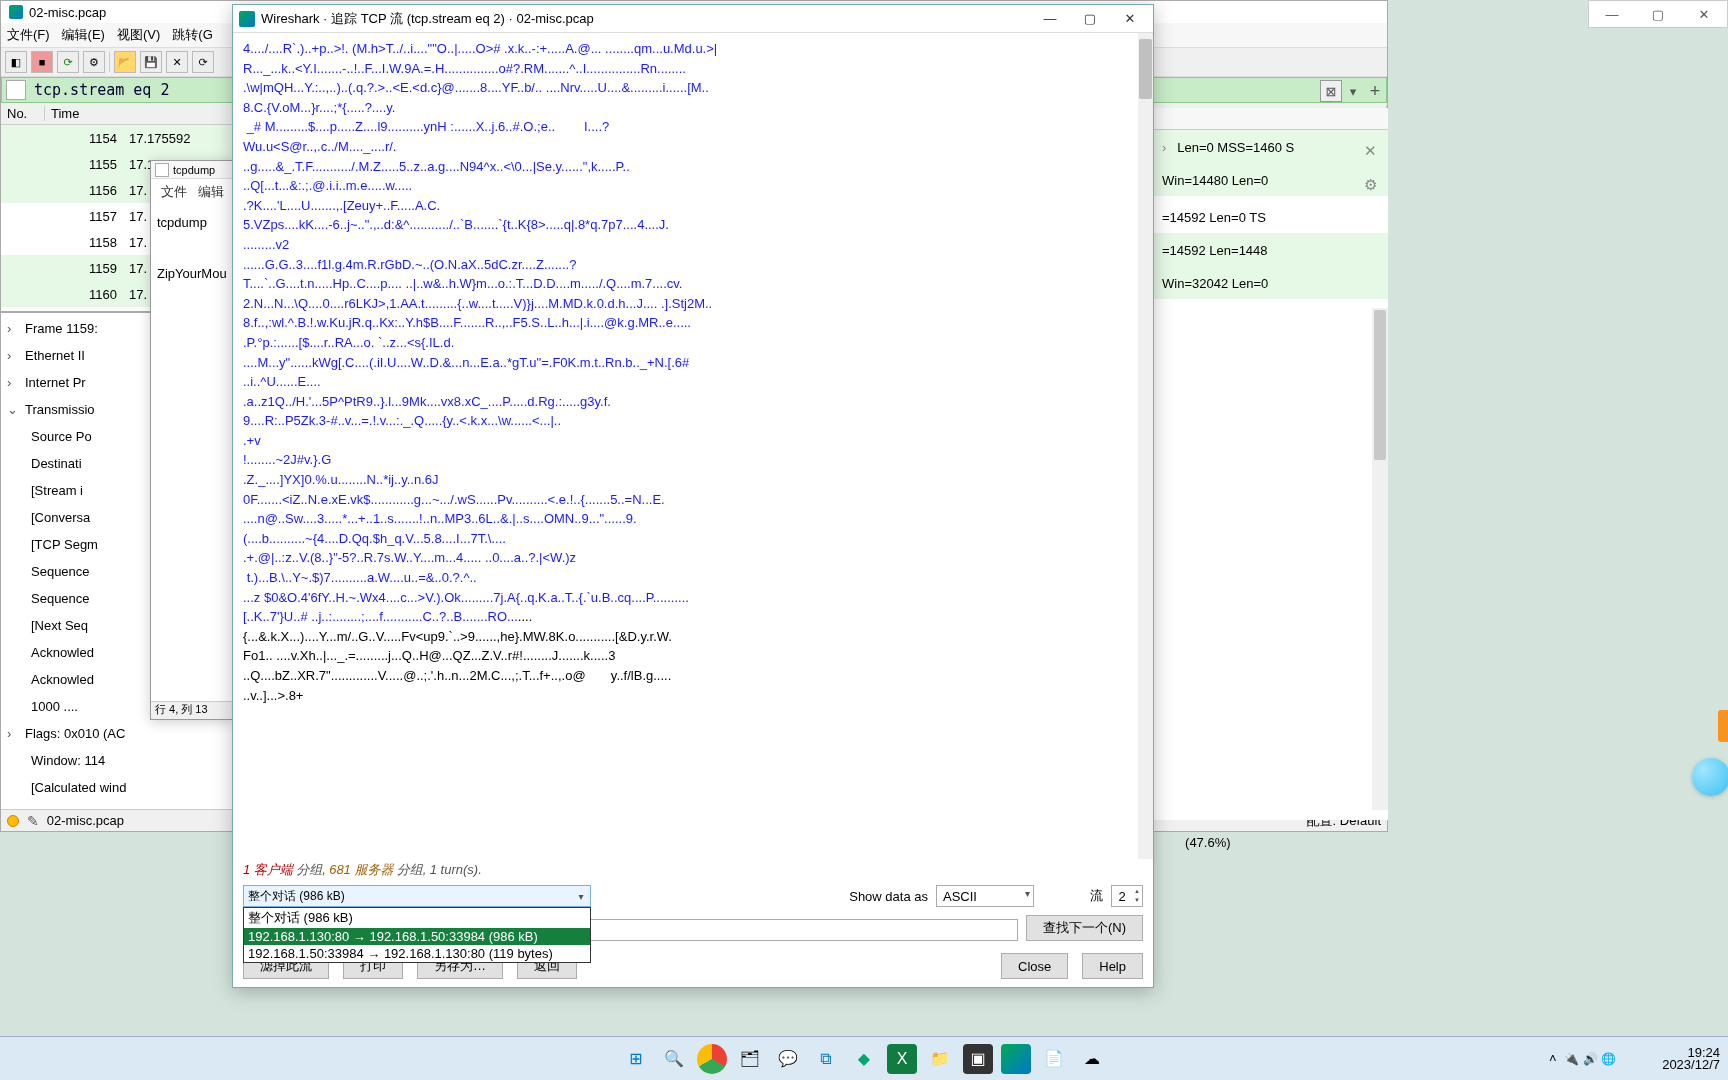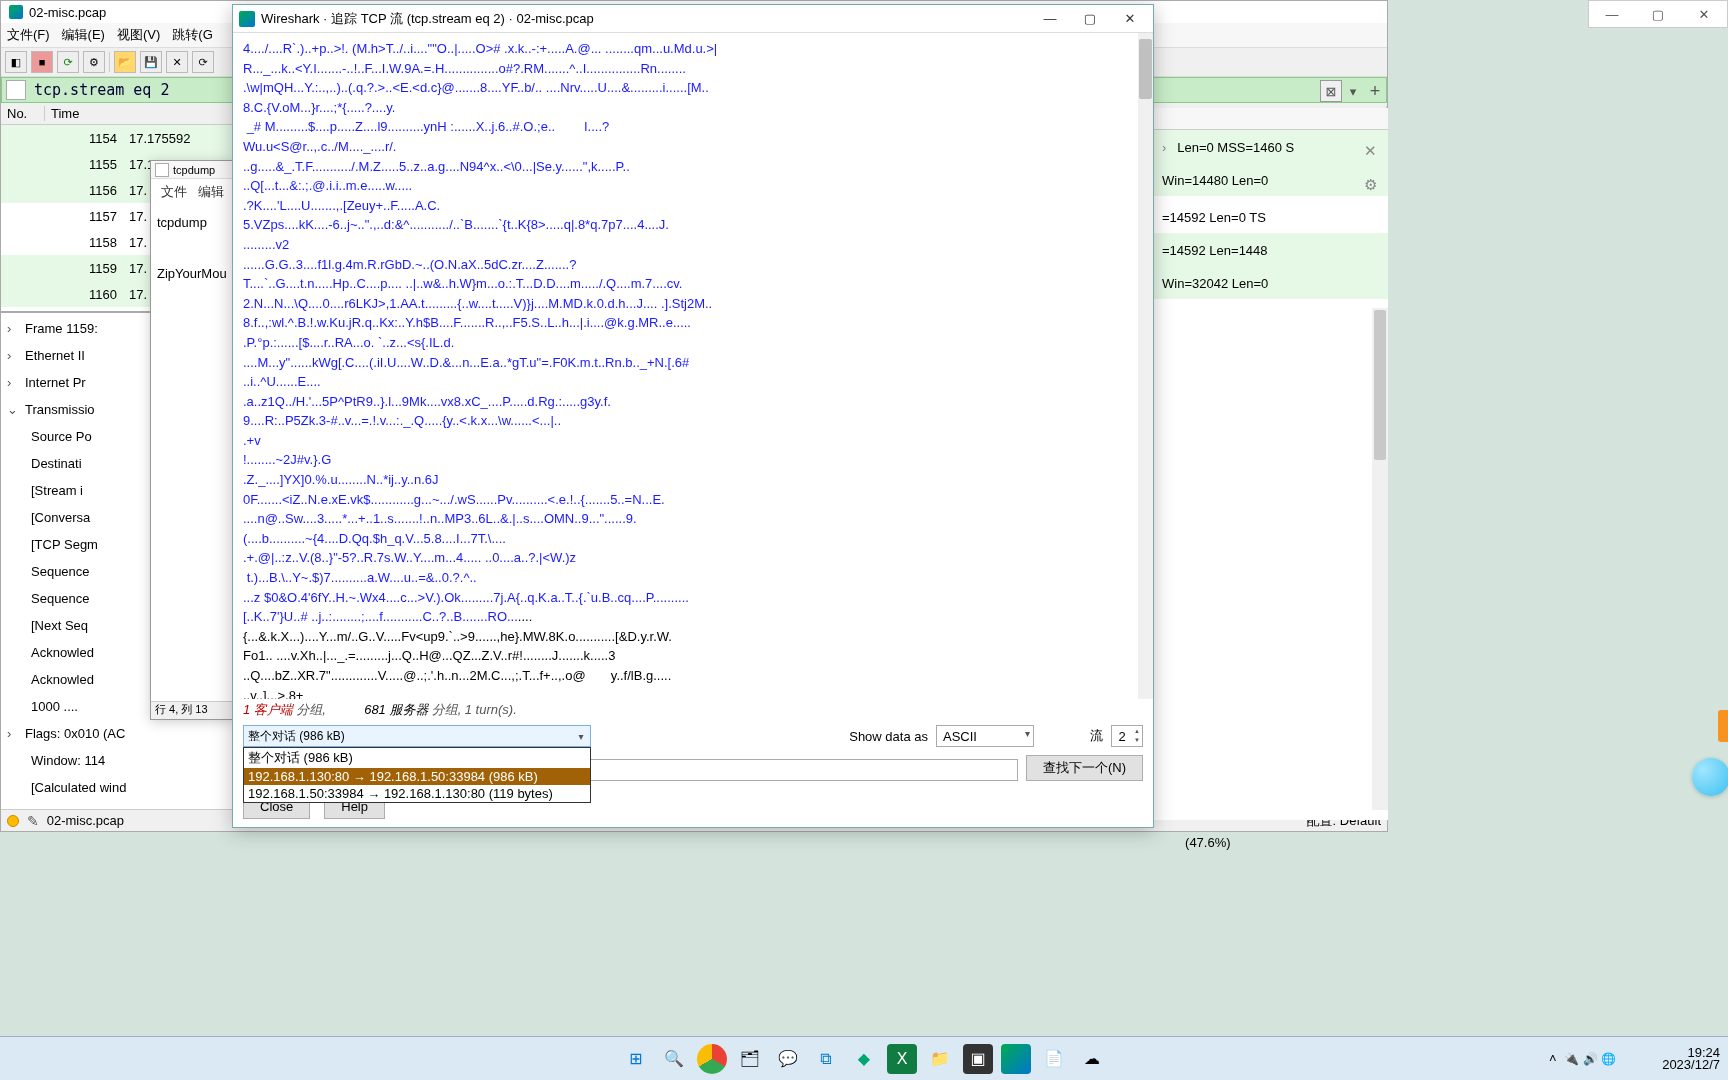--- a/index.html
+++ b/index.html
@@ -40,41 +40,41 @@
     
     .mid-window { position:absolute; top:160px; left:150px; width:85px; height:560px; background:#fff; border:1px solid #999; box-shadow:0 2px 12px rgba(0,0,0,.2); }
     .mid-window .hdr { height:18px; background:#f7f7f7; border-bottom:1px solid #ddd; display:flex; align-items:center; padding:0 4px; gap:4px; }
     .mid-window .ic { width:14px; height:14px; background:#fff; border:1px solid #aaa; }
     .mid-window .hdr span { font-size:11px; }
     .mid-window .sec { padding:4px 6px; font-size:13px; color:#333;text-align:center; }
     .mid-window .lbl { padding:10px 6px 2px; font-size:13px; }
     .mid-window .stat { position:absolute; bottom:0; height:18px; background:#f0f0f0; border-top:1px solid #ccc; font-size:11px; padding:0 4px; width:100%; }
 
     
-    .dlg { position:absolute; top:4px; left:232px; width:922px; height:824px; background:#fff; border:1px solid #7aa; box-shadow:0 4px 18px rgba(0,0,0,.25); display:flex; flex-direction:column; }
+    .dlg { position:absolute; top:4px; left:232px; width:922px; height:984px; background:#fff; border:1px solid #7aa; box-shadow:0 4px 18px rgba(0,0,0,.25); display:flex; flex-direction:column; }
     .dlg-title { height:28px; border-bottom:1px solid #ddd; display:flex; align-items:center; padding:0 6px; gap:6px; }
     .dlg-title .ws-icon { width:16px; height:16px; background:linear-gradient(135deg,#0a5,#07c); border-radius:2px; }
     .dlg-title .t { flex:1; font-size:13px; }
     .dlg-title .wbtn { width:34px; height:22px; display:flex; align-items:center; justify-content:center; color:#333; }
     .hex-area { flex:1; overflow:hidden; position:relative; padding:6px 10px 0 10px; }
     .hex-area pre { font-family:Consolas,"Courier New",monospace; font-size:16.5px; line-height:19.6px; white-space:pre-wrap; word-break:break-all; color:#1a1aff; }
     .hex-area pre .blk { color:#000; }
     .hex-area .vscroll { position:absolute; right:0; top:0; width:15px; bottom:0; background:#f0f0f0; }
     .hex-area .vscroll .thumb { position:absolute; top:6px; width:13px; left:1px; height:60px; background:#c0c0c0; border-radius:2px; }
 
     .dlg-sum { padding:2px 10px; font-size:12px; color:#555; font-style:italic; }
-    .dlg-sum i.c { color:#b00; font-style:italic; } .dlg-sum i.s { color:#000000; font-style:italic;margin-left:35px; }
+    .dlg-sum i.c { color:#b00; font-style:italic; } .dlg-sum i.s { color:#a16207; font-style:italic; }
 
     .dlg-row1 { display:flex; align-items:center; padding:4px 10px; gap:8px; position:relative; }
     .combo { position:relative; width:348px; }
     .combo input { width:100%; height:22px; border:1px solid #7bb0e0; padding:0 18px 0 4px; font-size:12px; background:#e8f4ff; }
     .combo .dd { position:absolute; right:3px; top:2px; width:14px; height:18px; display:flex; align-items:center; justify-content:center; color:#555; font-size:10px; }
     .drop-list { position:absolute; top:22px; left:0; width:348px; border:1px solid #333; background:#fff; z-index:50; font-size:12px; }
     .drop-list div { padding:1px 4px; }
-    .drop-list .sel { background:#a16207; color:#fff; }
+    .drop-list .sel { background:#15803d; color:#fff; }
 
     .dlg-row1 .spacer { flex:1; }
     .mini-combo { width:98px; height:22px; border:1px solid #aaa; padding:0 16px 0 6px; font-size:13px; display:flex; align-items:center; position:relative; }
     .mini-combo .dd { position:absolute; right:3px; top:2px; font-size:10px; color:#555; }
     .spin { width:32px; height:22px; border:1px solid #aaa; display:flex; align-items:center; }
     .spin input { width:20px; border:none; text-align:center; }
     .spin .ar { width:12px; display:flex; flex-direction:column; }
     .spin .ar span { font-size:6px; line-height:9px; text-align:center; color:#555; }
 
     .dlg-row2 { display:flex; align-items:flex-end; padding:4px 10px 6px; gap:8px; }
@@ -378,20 +378,26 @@
     </div>
   </div>
 
   <div class="dlg-row2">
     <input class="find-in" style="">
     <div class="btn">查找下一个(N)</div>
   </div>
 
   <div class="dlg-btns">
     <div class="grp">
+      <div class="btn">滤掉此流</div>
+      <div class="btn">打印</div>
+      <div class="btn">另存为…</div>
+      <div class="btn">返回</div>
+    </div>
+    <div class="grp">
       <div class="btn">Close</div>
       <div class="btn">Help</div>
     </div>
   </div>
 </div>
 
 <div class="orange-tab"></div>
 <div class="bubble"></div>
 
 <div class="taskbar">

